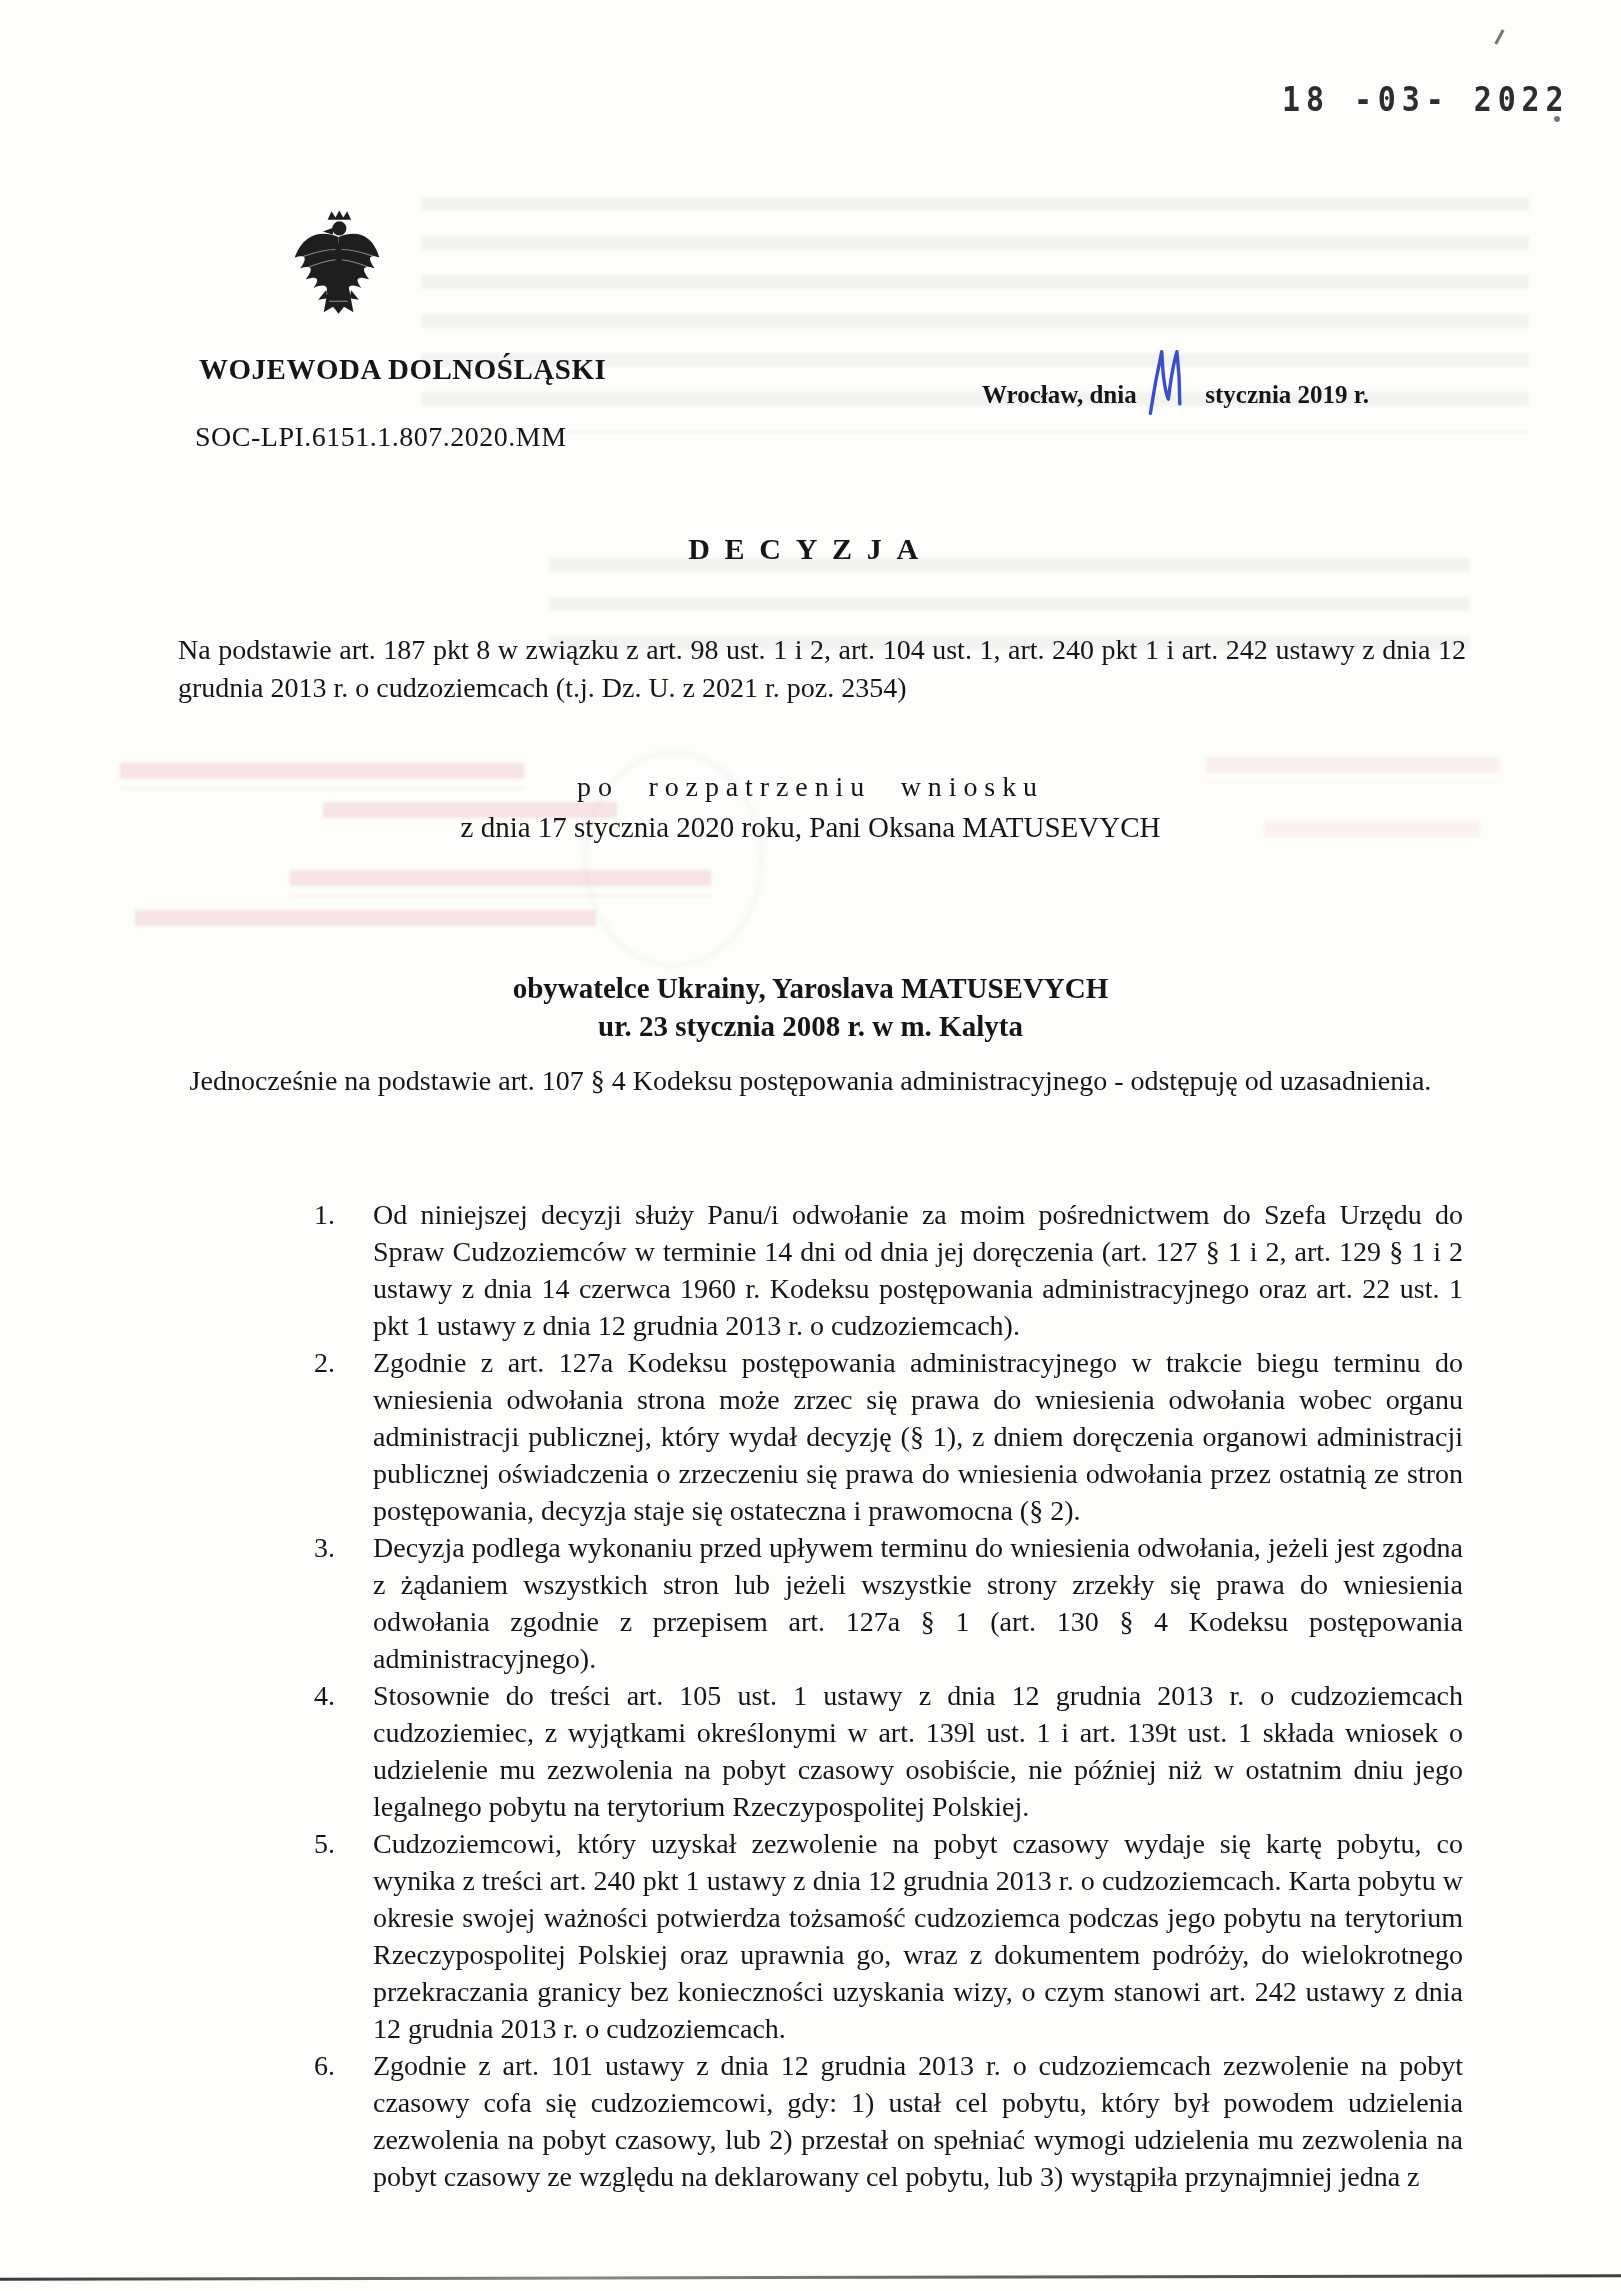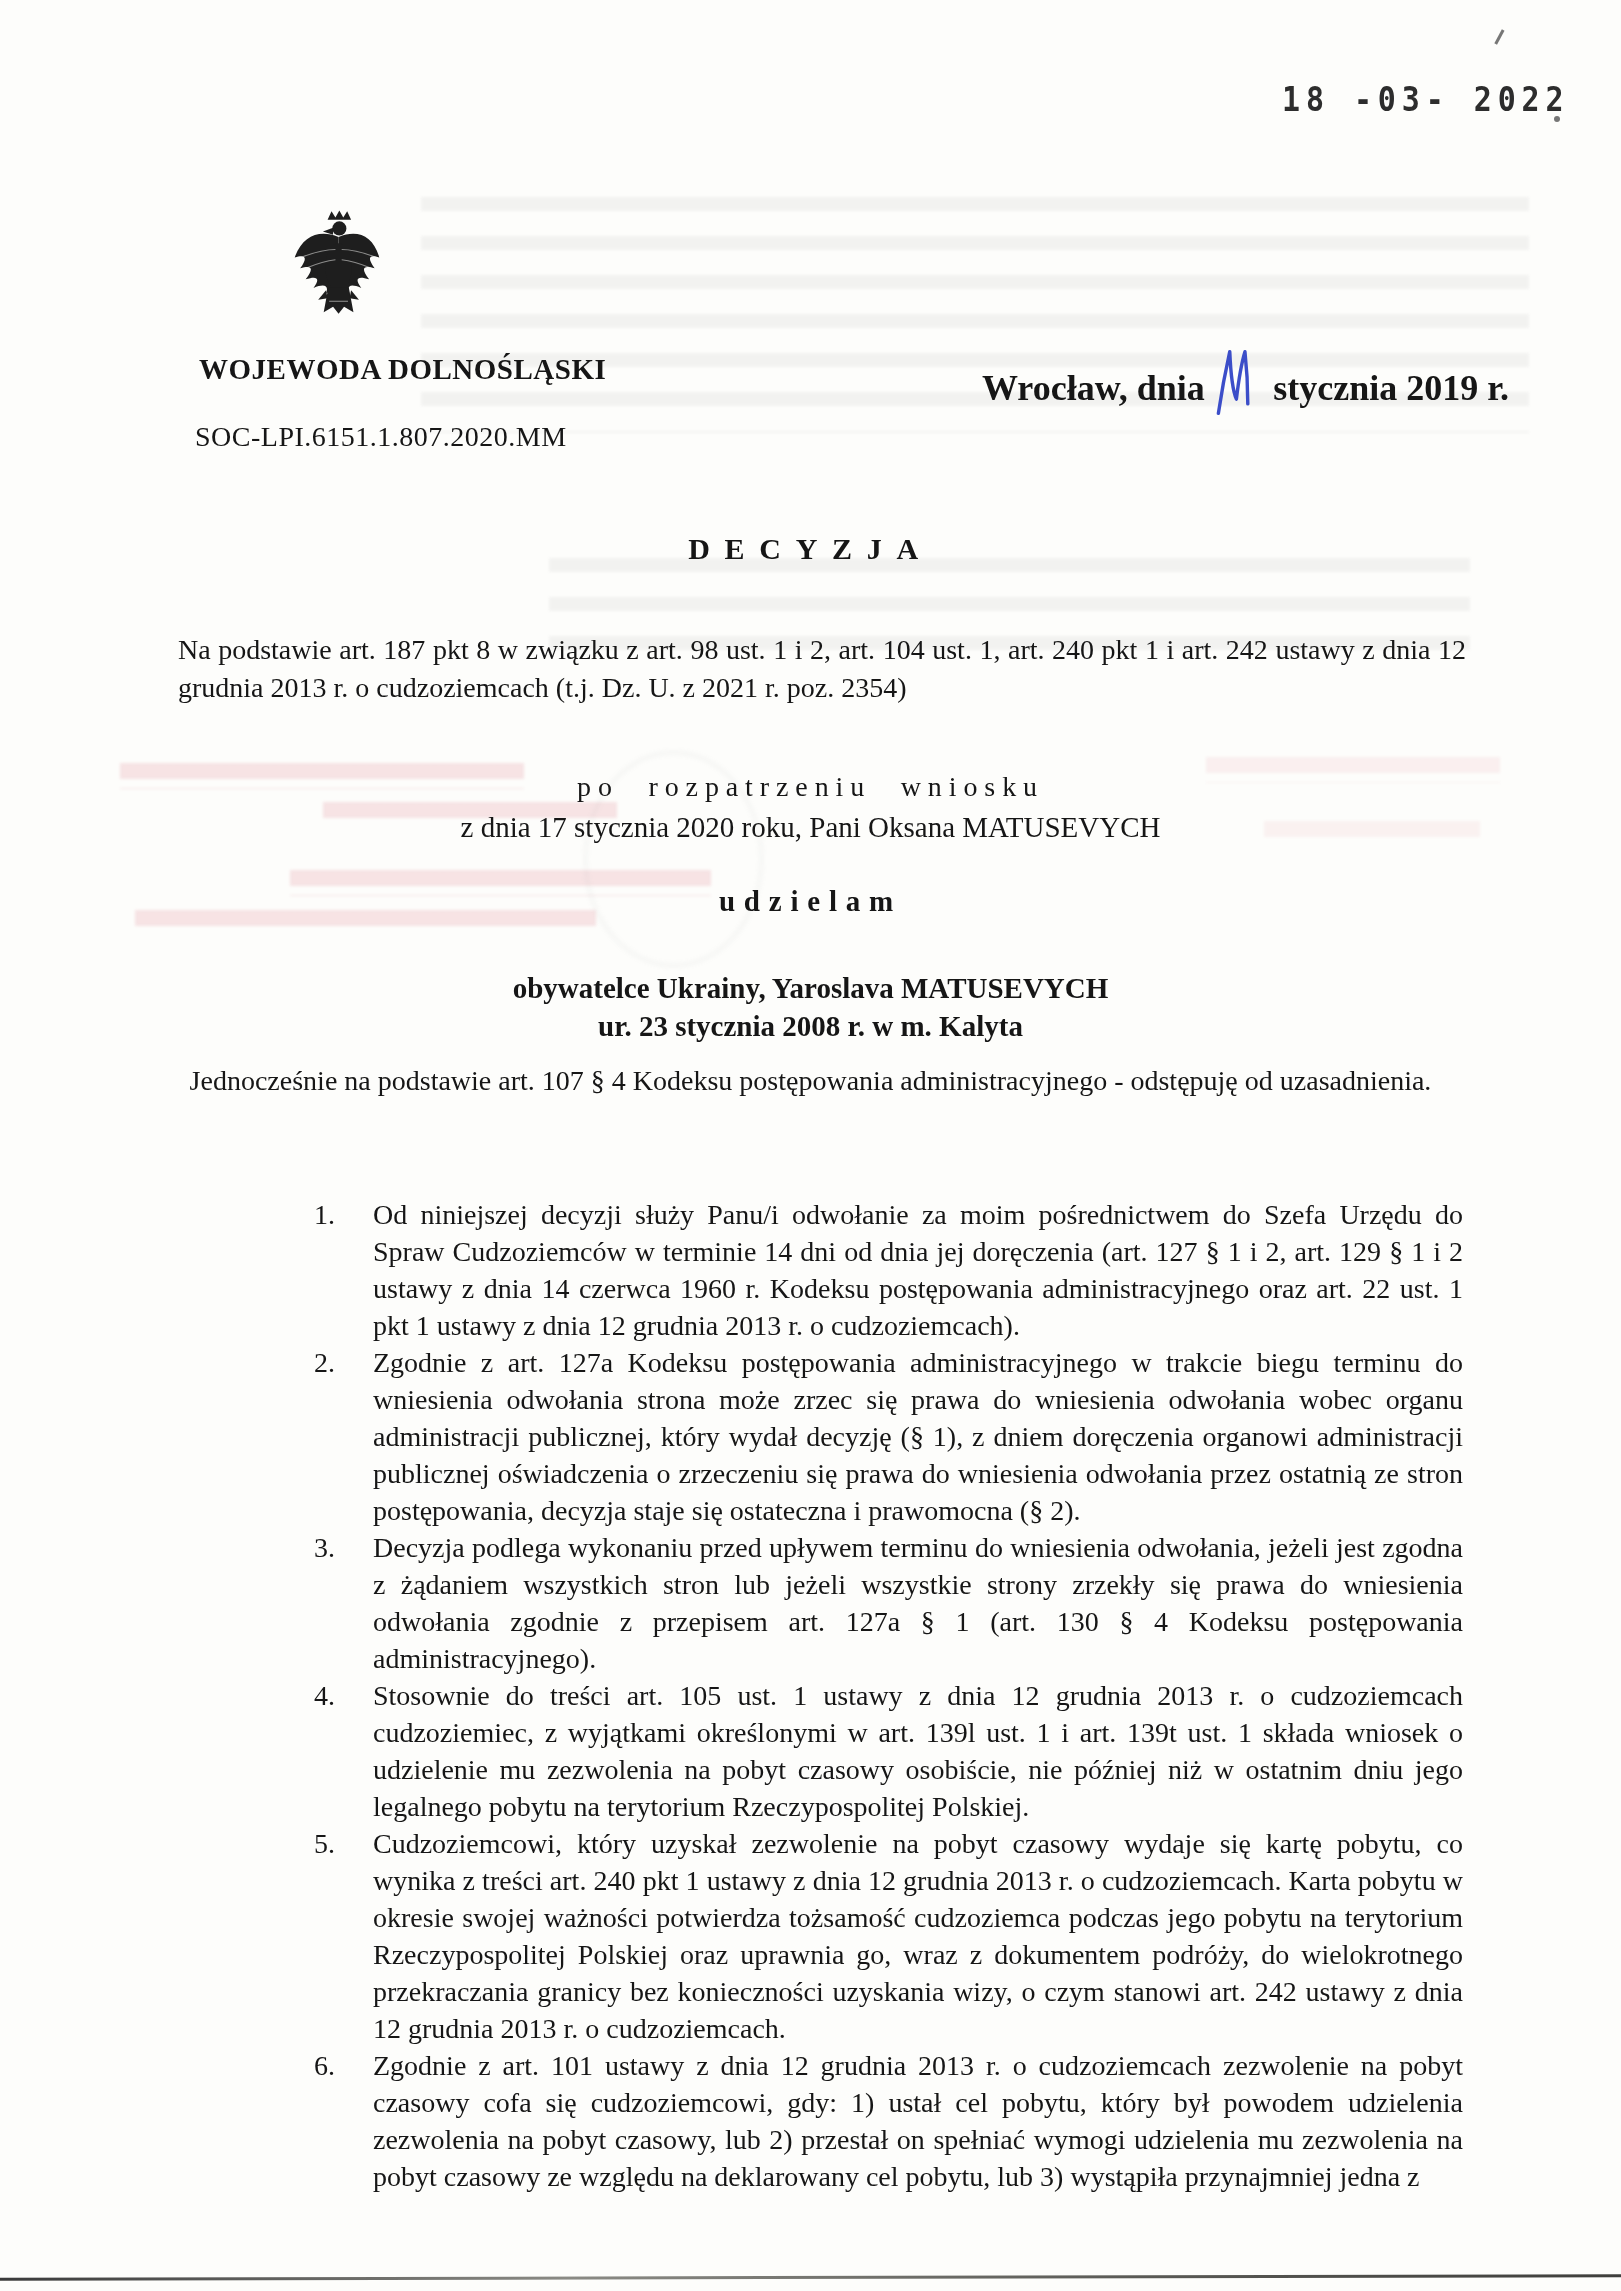--- a/index.html
+++ b/index.html
@@ -29,21 +29,21 @@
     background:#555;transform:rotate(28deg);opacity:.8;
   }
   
   .emblem{position:absolute;left:290px;top:199px;width:94px;height:145px;}
   .office{
     position:absolute;left:199px;top:353px;
     font-size:29px;font-weight:bold;letter-spacing:0.5px;white-space:nowrap;
   }
   .place-date{
     position:absolute;left:982px;top:345px;
-    font-size:36px;font-weight:bold;white-space:nowrap;
+    font-size:25px;font-weight:bold;white-space:nowrap;
     display:flex;align-items:flex-end;
   }
   .place-date .pre{padding-bottom:3.9px;}
   .place-date .suf{padding-bottom:3.9px;margin-left:13.7px;}
   .hand-day{width:51px;height:76px;margin:0 0 -7.8px 3.9px;}
   .case-number{
     position:absolute;left:195px;top:421px;
     font-size:28px;letter-spacing:0.5px;
   }
   
@@ -145,21 +145,20 @@
   </div>
 
   <div class="case-number">SOC-LPI.6151.1.807.2020.MM</div>
 
   <div class="cline doc-title">DECYZJA</div>
 
   <div class="legal-basis">Na podstawie art. 187 pkt 8 w związku z art. 98 ust. 1 i 2, art. 104 ust. 1, art. 240 pkt 1 i art. 242 ustawy z dnia 12 grudnia 2013 r. o cudzoziemcach (t.j. Dz. U. z 2021 r. poz. 2354)</div>
 
   <div class="cline after-review">po rozpatrzeniu wniosku</div>
   <div class="cline application">z dnia 17 stycznia 2020 roku, Pani Oksana MATUSEVYCH</div>
-  <div class="cline grant-verb">udzielam</div>
   <div class="cline beneficiary">obywatelce Ukrainy, Yaroslava MATUSEVYCH</div>
   <div class="cline birth-info">ur. 23 stycznia 2008 r. w m. Kalyta</div>
 
   <div class="cline waiver">Jednocześnie na podstawie art. 107 § 4 Kodeksu postępowania administracyjnego - odstępuję od uzasadnienia.</div>
 
 
   <div class="instr-list">
     <div class="poz">
       <span class="num">1.</span>
       <span class="itxt">Od niniejszej decyzji służy Panu/i odwołanie za moim pośrednictwem do Szefa Urzędu do Spraw Cudzoziemców w terminie 14 dni od dnia jej doręczenia (art. 127 § 1 i 2, art. 129 § 1 i 2 ustawy z dnia 14 czerwca 1960 r. Kodeksu postępowania administracyjnego oraz art. 22 ust. 1 pkt 1 ustawy z dnia 12 grudnia 2013 r. o cudzoziemcach).</span>

